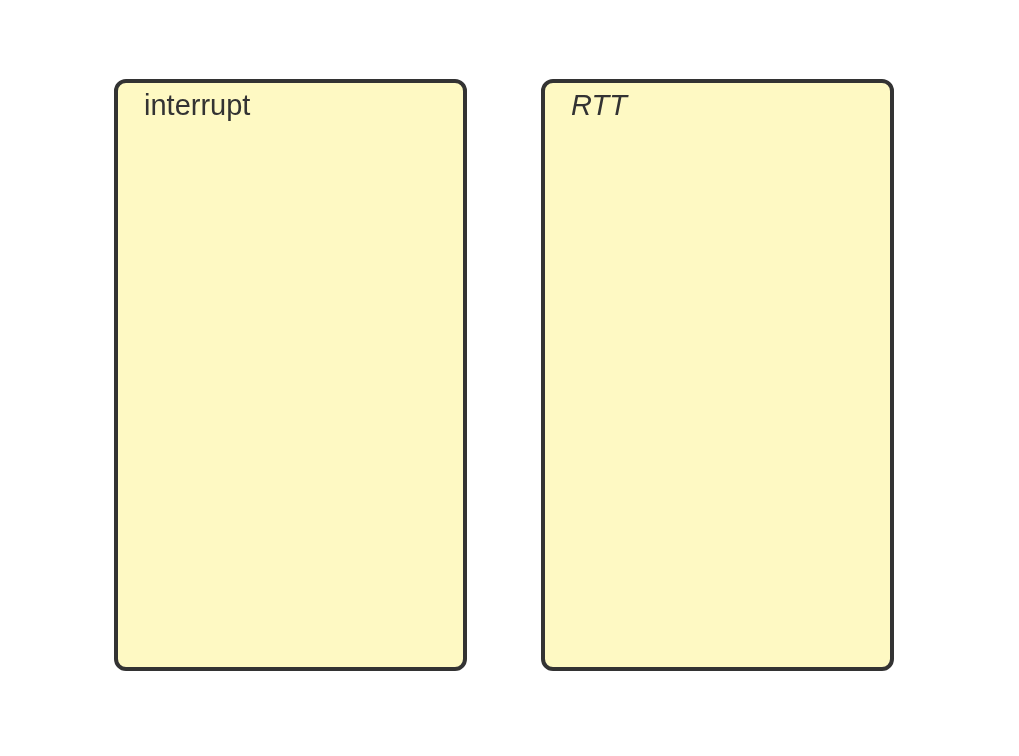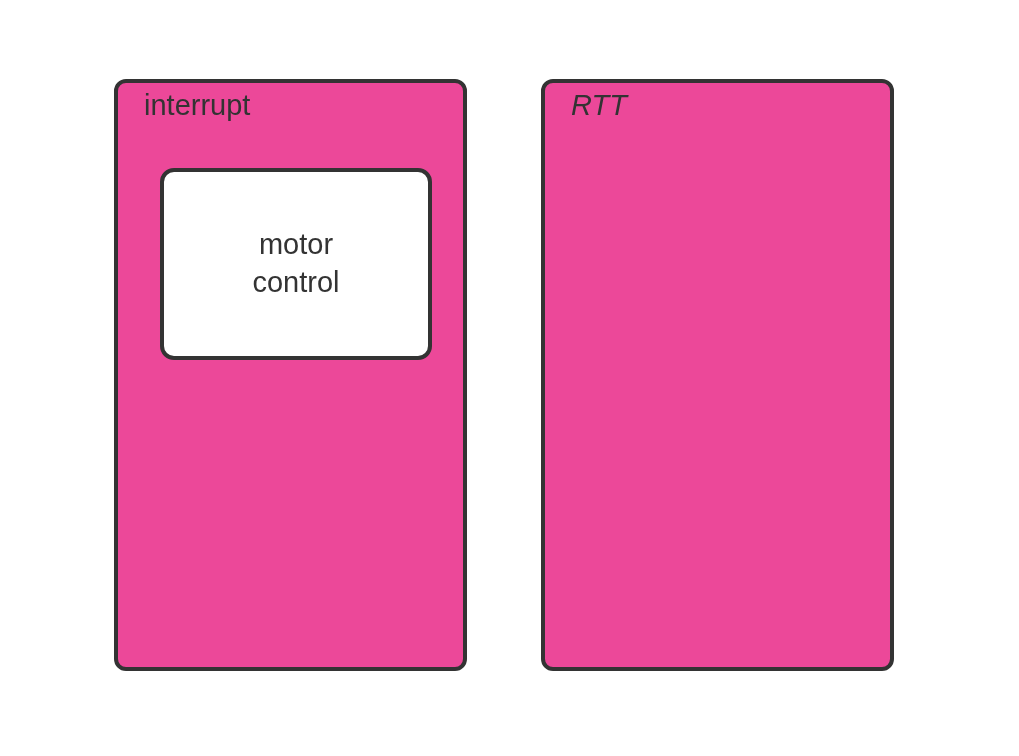--- a/index.html
+++ b/index.html
@@ -18,21 +18,21 @@
     position: absolute;
     inset: 0;
   }
   .container-box {
     position: absolute;
     top: 79px;
     width: 353px;
     height: 592px;
     border: 4px solid #333333;
     border-radius: 12px;
-    background: #ec4899;
+    background: #fef9c3;
     box-sizing: border-box;
   }
   .container-box.left {
     left: 114px;
   }
   .container-box.right {
     left: 541px;
     font-style: italic;
   }
   .container-label {
@@ -70,23 +70,19 @@
     white-space: pre-line;
   }
 </style>
 </head>
 <body>
 
 <div class="canvas">
 
   <div class="container-box left">
     <div class="container-label">interrupt</div>
-    <div class="node-box">
-      <div class="node-label">motor
-control</div>
-    </div>
   </div>
 
   <div class="container-box right">
     <div class="container-label">RTT</div>
   </div>
 
 </div>
 
 </body></html>

